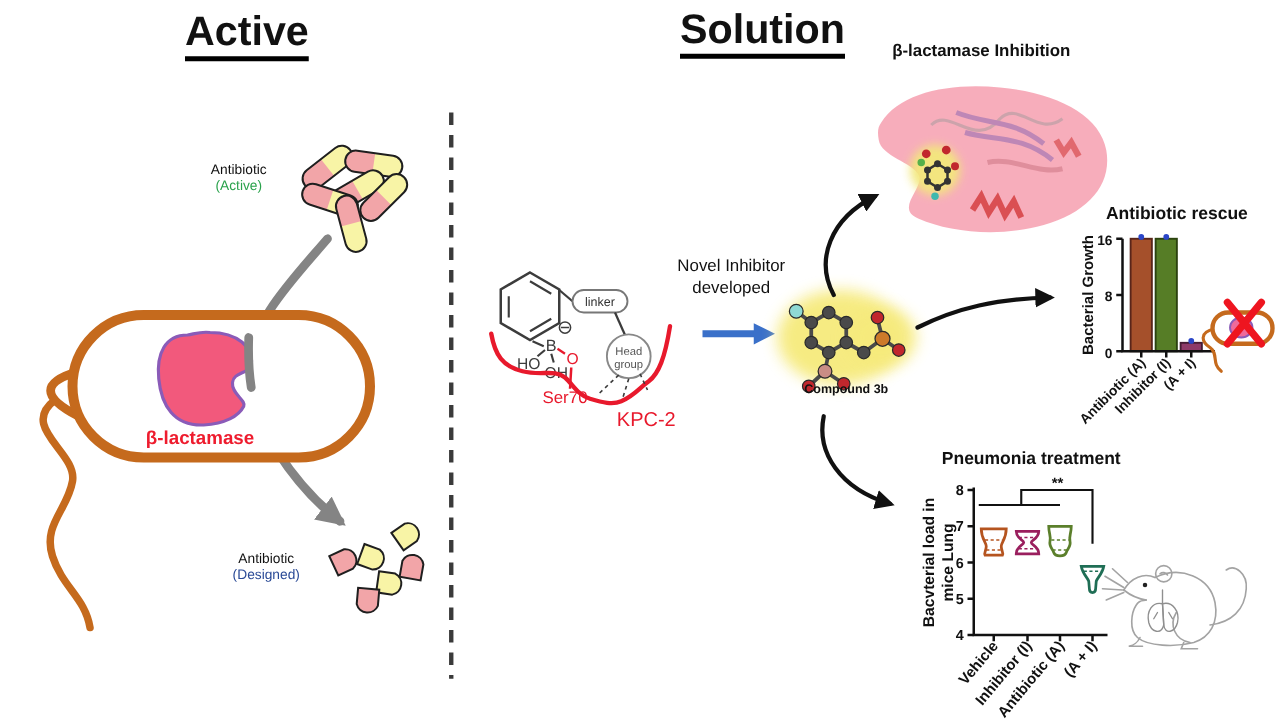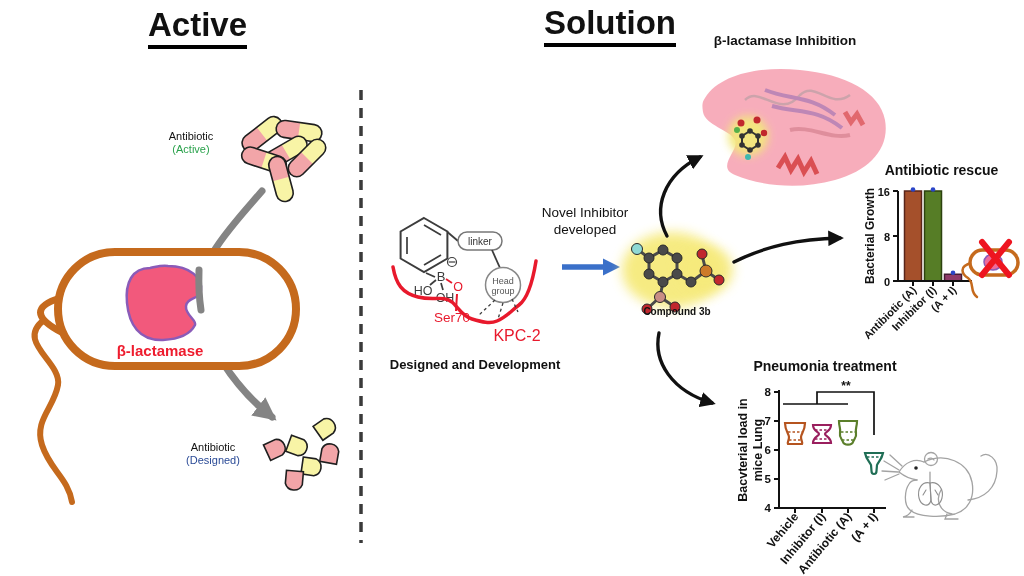--- a/index.html
+++ b/index.html
@@ -280,21 +280,20 @@
 </div>
 
 <div class="abs ctr enzyme-lbl" style="left:108px;top:342px;width:104px;">β-lactamase</div>
 
 <div class="abs ctr lbl" style="left:153px;top:441px;width:120px;">
   <div>Antibiotic</div>
   <div style="color:#2a4a96;">(Designed)</div>
 </div>
 
 <div class="abs ctr cap" style="left:383px;top:357px;width:184px;">
-  <div>Designed and Development</div>
 </div>
 
 <div class="abs ctr devlbl" style="left:530px;top:205px;width:110px;">
   <div>Novel Inhibitor</div>
   <div>developed</div>
 </div>
 
 <div class="abs ctr cmpd" style="left:617px;top:306px;width:120px;">Compound 3b</div>
 
 <div class="abs ctr panel-title" style="left:700px;top:33px;width:170px;">β-lactamase Inhibition</div>

